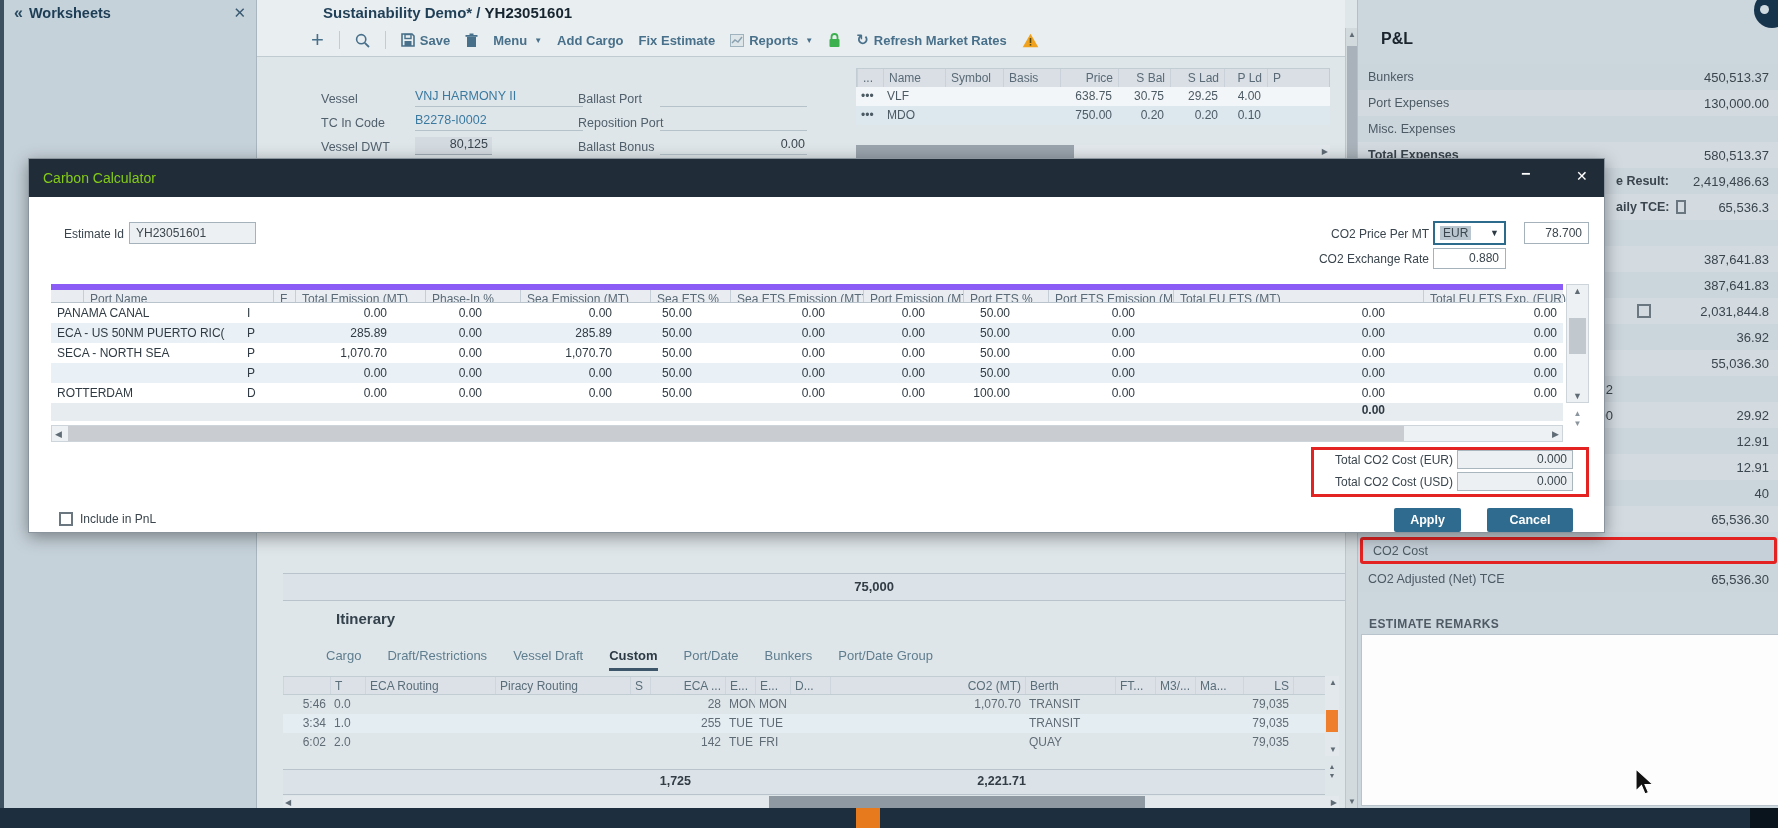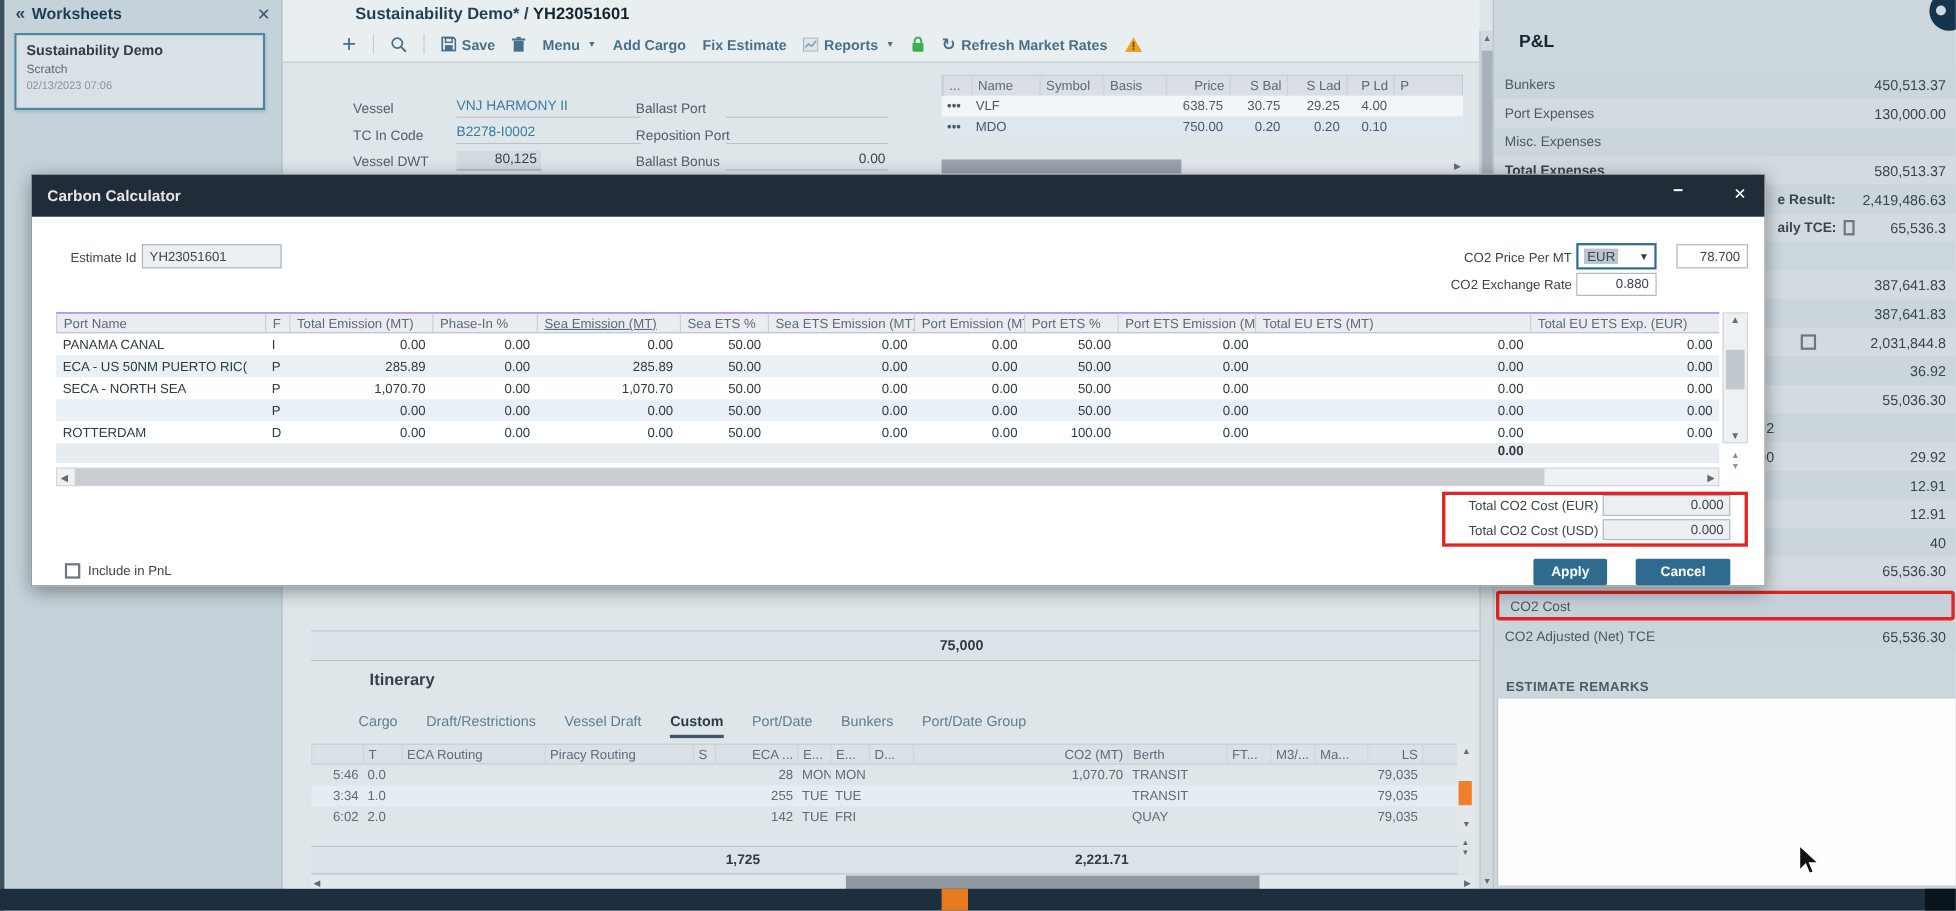--- a/index.html
+++ b/index.html
@@ -100,41 +100,41 @@
   .pnl-row .val { width:118px; text-align:right; font-size:13px; color:#3a454d; white-space:nowrap; }
   .pnl-row .cbx { width:14px; height:14px; border:2px solid #6a7680; background:transparent; margin-left:6px; }
   .pnl-row.hl { border:3px solid #e32222; border-radius:3px; background:#c6d0d8; height:27px; margin:5px 2px 2px 2px; }
   #remarks-hd { position:absolute; left:11px; top:617px; font-size:12px; font-weight:bold; color:#4e5a64; letter-spacing:.4px; }
   #remarks-box { position:absolute; left:3px; top:634px; width:418px; height:172px; background:#fdfdfd; border:1px solid #b9c3cb; }
 
   
   #modal { left:28px; top:158px; width:1577px; height:375px; background:#fff; z-index:20;
            border:1px solid #8a949c; box-shadow:0 4px 16px rgba(0,0,0,.4); }
   #modal-hd { position:absolute; left:0; top:0; width:100%; height:38px; background:#202c38; display:flex; align-items:center; }
-  #modal-hd .t { color:#e5e5e5; font-size:14px; font-weight:bold; margin-left:14px; }
+  #modal-hd .t { color:#84cc16; font-size:14px; font-weight:normal; margin-left:14px; }
   #modal-hd .min { position:absolute; left:1492px; top:6px; color:#fff; font-size:16px; font-weight:bold; }
   #modal-hd .x { position:absolute; left:1547px; top:9px; color:#fff; font-size:14px; font-weight:bold; }
   .m-lbl { font-size:12px; color:#3a454d; }
   #m-estid-lbl { position:absolute; left:35px; top:68px; }
   #m-estid { position:absolute; left:100px; top:63px; width:127px; height:22px; background:#edf0f2;
              border:1px solid #a6b2bb; line-height:20px; padding:0 6px; color:#3a454d; }
   #m-price-lbl { position:absolute; left:1252px; top:68px; width:148px; text-align:right; }
   #m-cur { position:absolute; left:1404px; top:62px; width:73px; height:24px; background:#fff;
            border:2px solid #2d6b8d; display:flex; align-items:center; padding:0 5px; }
   #m-cur .cv { background:#b9c6cf; padding:0 3px; font-size:12px; }
   #m-cur .dd { margin-left:auto; color:#2c3a44; font-size:9px; }
   #m-price { position:absolute; left:1479px; top:63px; width:65px; height:22px; border:1px solid #a6b2bb;
              line-height:20px; text-align:right; padding:0 6px;margin-left:16px; }
   #m-exch-lbl { position:absolute; left:1252px; top:93px; width:148px; text-align:right; }
   #m-exch { position:absolute; left:1404px; top:89px; width:73px; height:21px; border:1px solid #a6b2bb;
             line-height:19px; text-align:right; padding:0 6px; }
 
   #m-table { position:absolute; left:22px; top:125px; width:1512px; }
   .mt-row { display:flex; height:20px; line-height:20px; }
-  .mt-head { height:19px; line-height:19px; background:#e9edf1; border-top:1px solid #8b5cf6; border-bottom:1px solid #b9c3cb; color:#5a6a76; }
+  .mt-head { height:19px; line-height:19px; background:#e9edf1; border-top:6px solid #8b5cf6; border-bottom:1px solid #b9c3cb; color:#5a6a76;padding-left:32px; }
   .mt-head span { padding:0 6px; border-left:1px solid #c5ced5; overflow:hidden; white-space:nowrap; }
   .mt-body .c { padding:0 6px; overflow:hidden; white-space:nowrap; color:#2f3a42; }
   .mt-alt { background:#eaf1f6; }
   #mt-total { position:absolute; left:22px; top:244px; width:1512px; height:18px; background:#e7ecf0; }
   #mt-total .v { position:absolute; left:0; width:1340px; text-align:right; font-weight:bold; padding-right:6px; color:#2f3a42; }
 
   #m-vscroll { position:absolute; left:1537px; top:125px; width:23px; height:119px; background:#eef1f3; border:1px solid #cdd5da;
                font-size:9px; color:#5f6b75; text-align:center; }
   #m-vscroll .up { position:absolute; top:1px; left:6px; }
   #m-vscroll .dn { position:absolute; bottom:1px; left:6px; }
@@ -170,25 +170,20 @@
 </head>
 <body>
 
 <div class="abs" id="left-edge"></div>
 
 <div class="abs" id="ws-panel">
   <div id="ws-header">
     <span class="chev">«</span>
     <span class="ttl">Worksheets</span>
     <span class="close">✕</span>
-  </div>
-  <div id="ws-card">
-    <div class="t">Sustainability Demo</div>
-    <div class="s">Scratch</div>
-    <div class="d">02/13/2023 07:06</div>
   </div>
 </div>
 
 <div class="abs" id="main">
   <div id="main-top"></div>
   <div id="page-title">
     <span>Sustainability Demo* /</span><span class="eid">YH23051601</span>
   </div>
   <div id="toolbar">
     <span class="plus">+</span>

